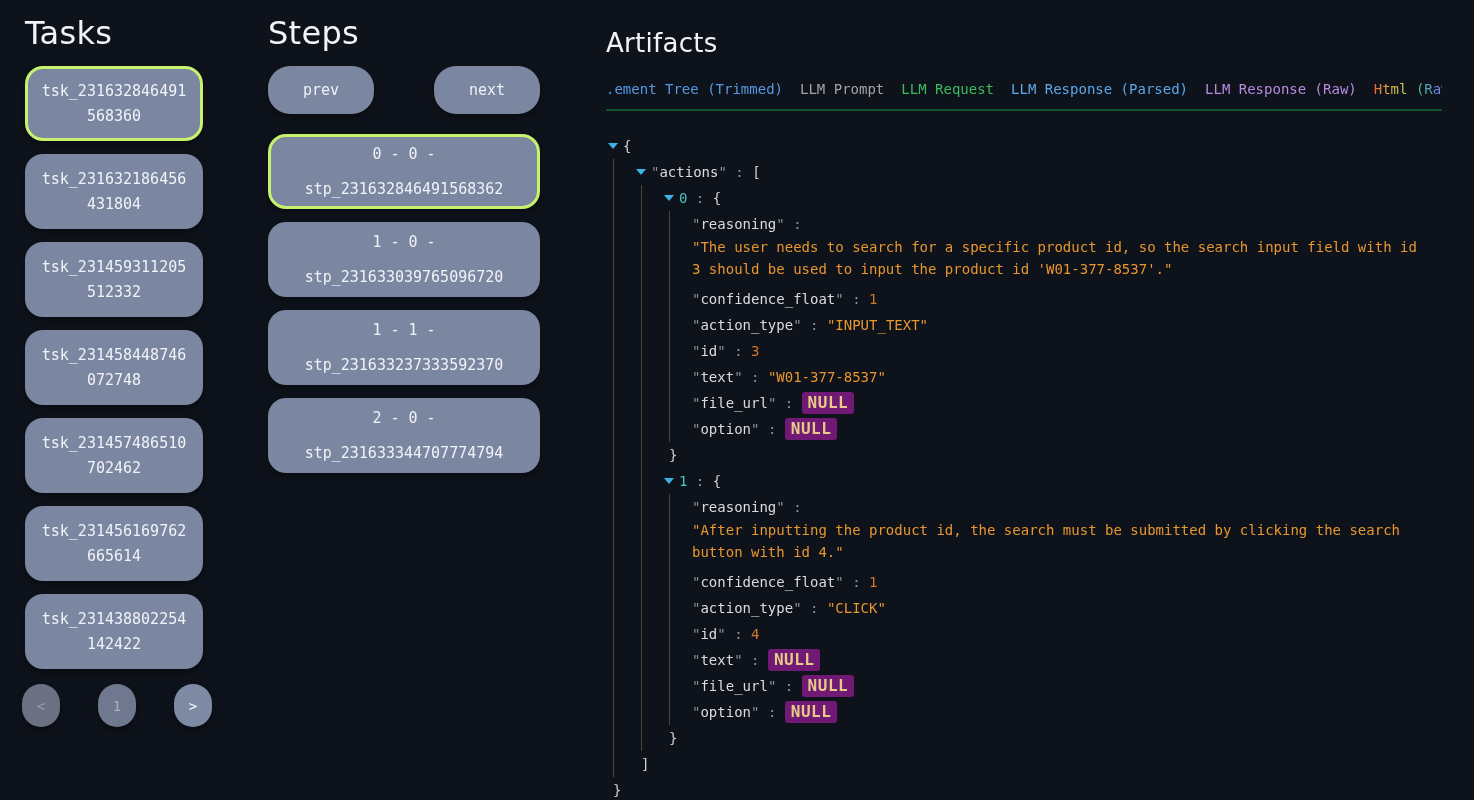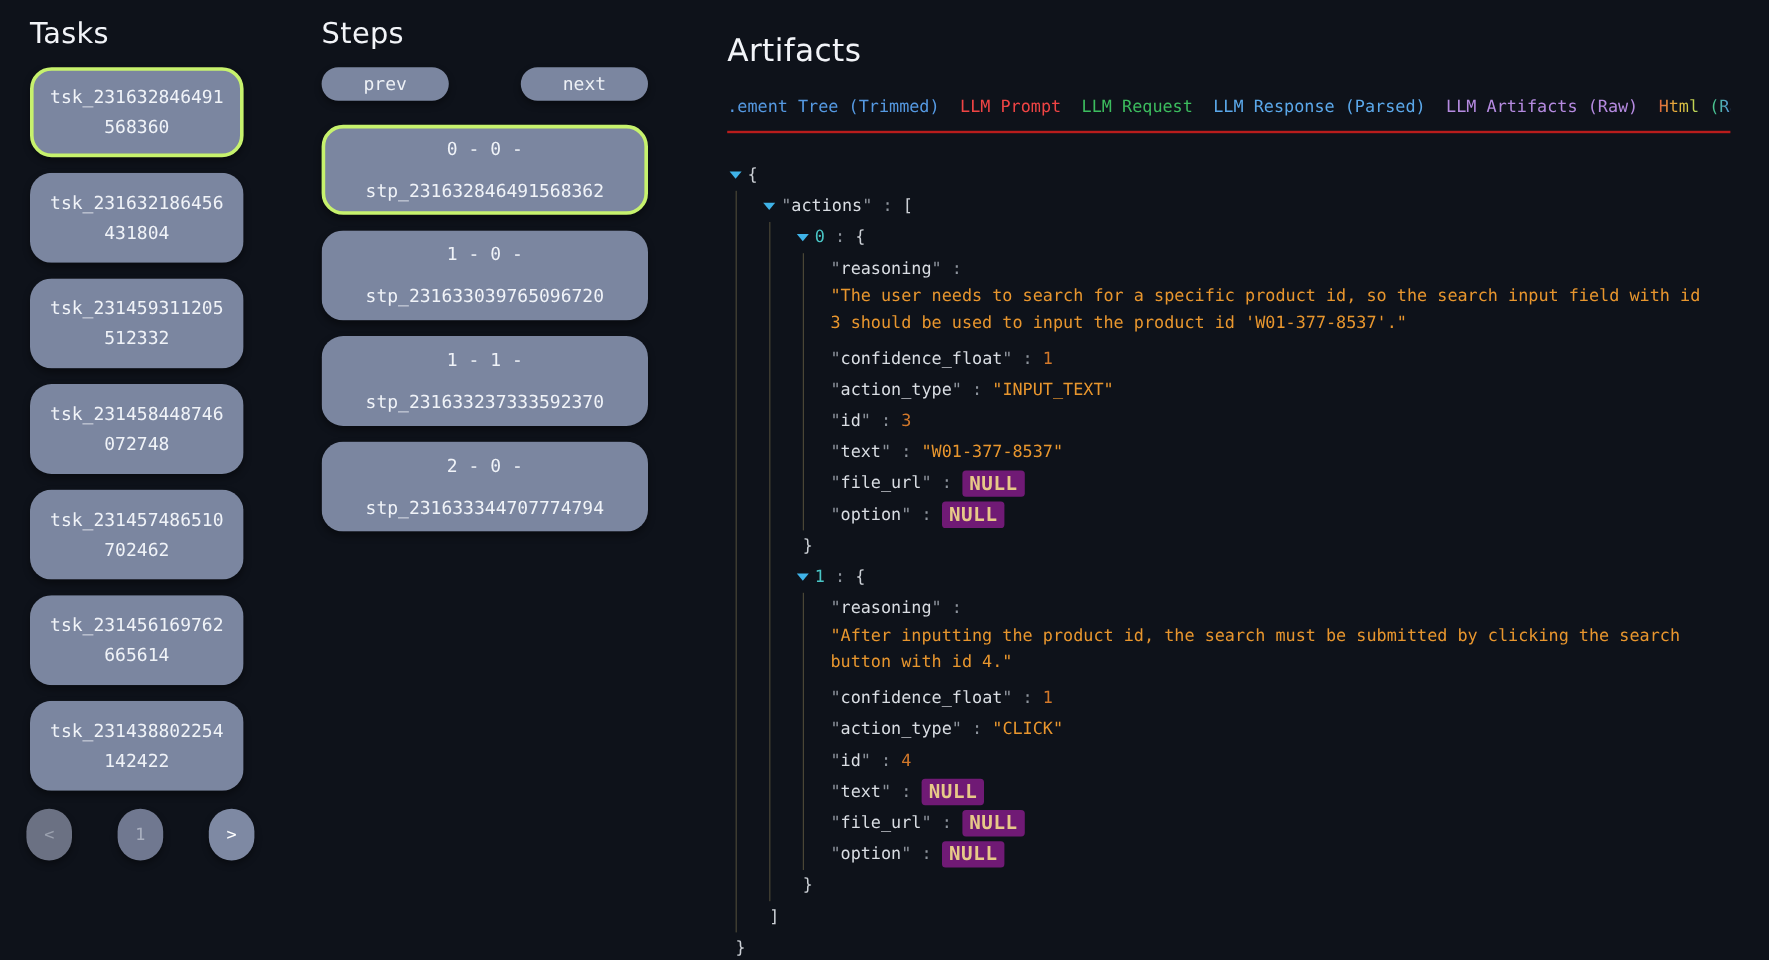--- a/index.html
+++ b/index.html
@@ -4,21 +4,21 @@
 <style>
   * { box-sizing: border-box; }
   html,body { margin:0; padding:0; }
   body {
     width:1474px; height:800px; overflow:hidden; position:relative;
     background:#0e121a; color:#e8eaee;
     font-family:"DejaVu Sans Mono", monospace;
   }
   .col-title {
     font-family:"DejaVu Sans", sans-serif; font-weight:500;
-    font-size:24px; color:#f2f4f8; margin:0 0 14px 0; letter-spacing:.3px;
+    font-size:32px; color:#f2f4f8; margin:0 0 14px 0; letter-spacing:.3px;
   }
   
   .tasks-col   { position:absolute; left:25px;  top:14px; width:178px; }
   .steps-col   { position:absolute; left:268px; top:14px; width:272px; }
   .artifacts-col{ position:absolute; left:606px; top:28px; right:32px; }
   .artifacts-col .col-title { font-size:26px; margin-bottom:23px; }
 
   
   .btn {
     display:flex; align-items:center; justify-content:center; text-align:center;
@@ -30,40 +30,40 @@
   .task-btn {
     width:178px; height:75px; margin-bottom:13px;
     font-size:15px; line-height:25px; padding:0 12px; word-break:break-all;
   }
   .step-btn {
     width:272px; height:75px; margin-bottom:13px;
     font-size:15px; line-height:35px; padding:0 12px;
   }
   .prevnext-row { display:flex; justify-content:space-between; margin-bottom:20px; }
   .pn-btn {
-    width:106px; height:28px; border:none; border-radius:22px;
+    width:106px; height:48px; border:none; border-radius:22px;
     background:#7b86a0; color:#eef1f6; font-size:15px;
     font-family:"DejaVu Sans Mono", monospace; cursor:pointer;
     box-shadow:0 3px 6px rgba(0,0,0,.38);
   }
   
   .pager { display:flex; justify-content:space-between; margin-top:15px; width:190px; margin-left:-3px; }
   .pg {
     width:38px; height:43px; border:none; border-radius:21px;
     font-family:"DejaVu Sans Mono", monospace; font-size:14px; cursor:pointer;
     box-shadow:0 3px 6px rgba(0,0,0,.38);
   }
   .pg-prev { background:#6b7183; color:#9ba1af; }
   .pg-page { background:#707890; color:#aab0c0; }
   .pg-next { background:#7e89a3; color:#ffffff; }
 
   
   .tabbar {
     display:flex; gap:17px; align-items:flex-end; white-space:nowrap;
-    border-bottom:2px solid #b91c1c; padding-bottom:12px; overflow:hidden;
+    border-bottom:2px solid #14532d; padding-bottom:12px; overflow:hidden;
   }
   .tab {
     background:none; border:none; padding:0; position:relative;
     font-family:"DejaVu Sans Mono", monospace; font-size:14px; cursor:pointer;
   }
   .tab.active::after {
     content:""; position:absolute; left:-2px; right:-2px; bottom:-15px; height:3px;
     background:var(--accent,#f5473f); border-radius:2px;
   }
   .tab.rainbow {
@@ -130,24 +130,24 @@
       <button class="btn step-btn">1 - 0 - stp_231633039765096720</button>
       <button class="btn step-btn">1 - 1 - stp_231633237333592370</button>
       <button class="btn step-btn">2 - 0 - stp_231633344707774794</button>
     </div>
 </aside>
 
 <main class="artifacts-col">
   <h1 class="col-title">Artifacts</h1>
   <div id="tabbar" class="tabbar">
       <button class="tab" style="color: rgb(85, 153, 226);">.ement Tree (Trimmed)</button>
-      <button class="tab" style="color: #ef4444;">LLM Prompt</button>
+      <button class="tab" style="color: #a3a3a3;">LLM Prompt</button>
       <button class="tab" style="color: rgb(60, 188, 94);">LLM Request</button>
       <button class="tab active" style="color: rgb(91, 168, 234);">LLM Response (Parsed)</button>
-      <button class="tab" style="color: rgb(181, 138, 224);">LLM Artifacts (Raw)</button>
+      <button class="tab" style="color: rgb(181, 138, 224);">LLM Response (Raw)</button>
       <button class="tab rainbow" style="color: rgb(232, 180, 60);">Html (Raw)</button>
     </div>
   <div id="tree" class="tree">
       <div class="node">
         <div class="row hdr">
           <span class="arrow"></span>
           <span class="brace">{</span>
         </div>
         <div class="kids">
           <div class="node">

